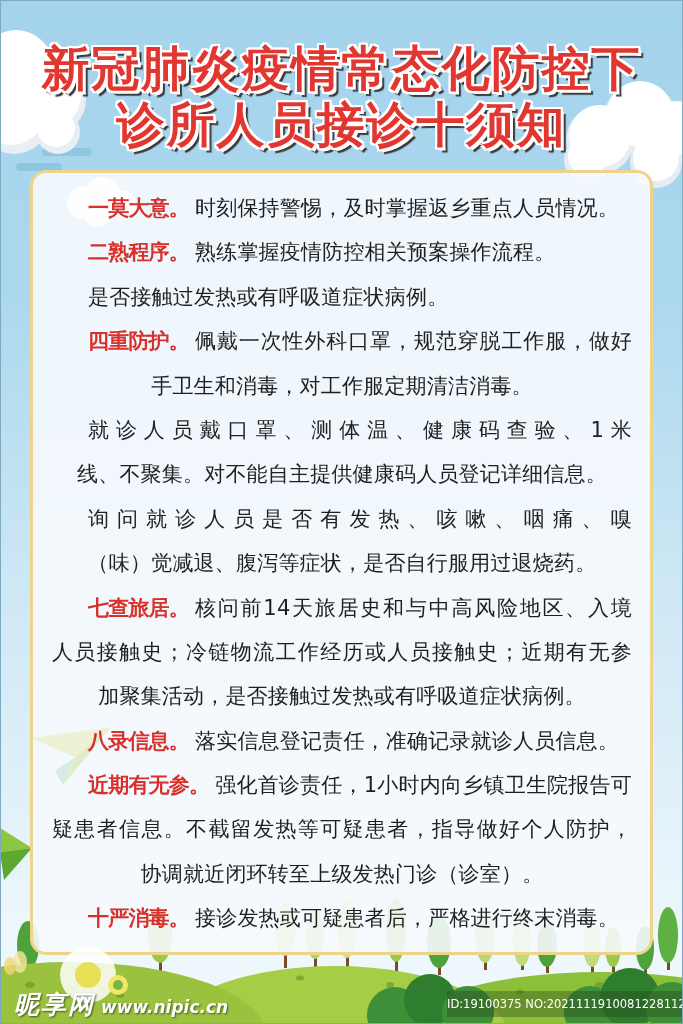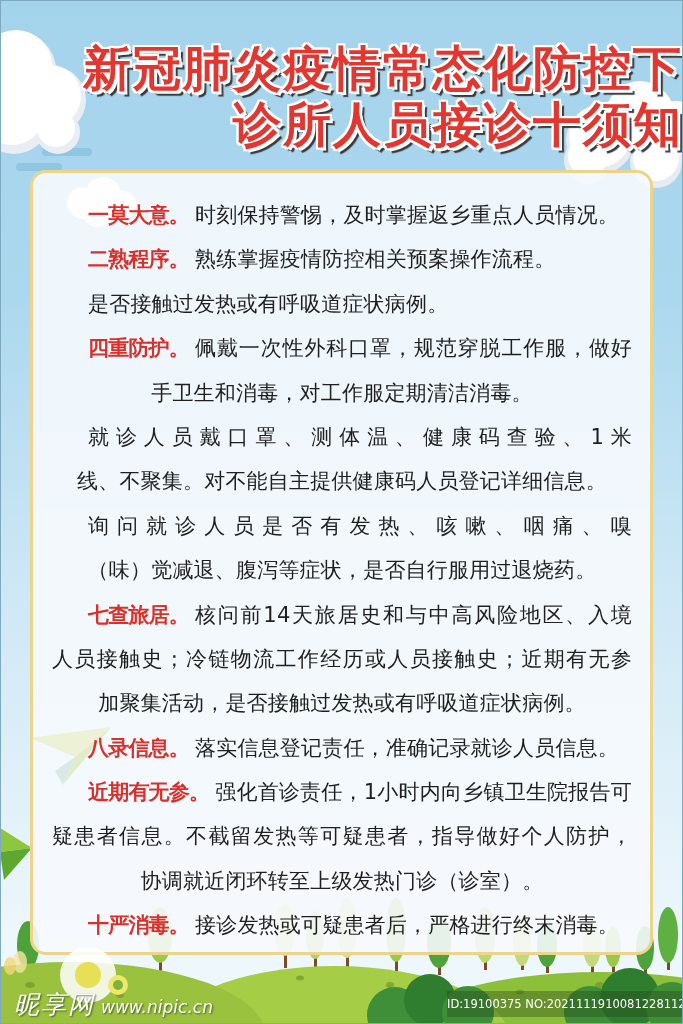--- a/index.html
+++ b/index.html
@@ -9,48 +9,48 @@
   html,body{margin:0;padding:0;}
   body{
     width:683px;height:1024px;position:relative;overflow:hidden;
     font-family:"DejaVu Sans","Liberation Sans",sans-serif;
     background:linear-gradient(180deg,var(--sky_top) 0px,#acd8ee 300px,#cfe8f5 600px,var(--sky_bottom) 940px);
   }
   .frame{position:absolute;inset:0;border:1px solid #7fa9bf;pointer-events:none;z-index:20;}
   .deco{position:absolute;left:0;top:0;width:683px;height:1024px;pointer-events:none;}
   .swirl{position:absolute;height:8px;border-radius:4px;background:#8fc7e0;}
   .title{
-    position:absolute;left:0;top:40px;width:683px;text-align:right;z-index:5;
+    position:absolute;left:0;top:40px;width:683px;text-align:center;z-index:5;
     font-size:48px;line-height:56px;font-weight:bold;letter-spacing:2px;
     color:var(--title_red);
     text-shadow:
       2px 0 0 #fff,-2px 0 0 #fff,0 2px 0 #fff,0 -2px 0 #fff,
       2px 2px 0 #fff,-2px -2px 0 #fff,2px -2px 0 #fff,-2px 2px 0 #fff,
       3px 3px 0 #fff,5px 5px 1px #3a3a3a;
   }
   .title .tl{display:block;white-space:nowrap;}
   .card{
     position:absolute;left:30px;top:170px;width:623px;height:785px;box-sizing:border-box;
     border:3px solid var(--card_border);border-radius:16px;
     background:rgba(246,250,253,0.9);
-    padding:20px 18px 0 19px;z-index:3;overflow:hidden;
+    padding:13px 18px 0 19px;z-index:3;overflow:hidden;
   }
   .card-deco{position:absolute;left:0;top:0;pointer-events:none;}
   .items{position:relative;z-index:2;}
   .line{height:44.4px;line-height:44.4px;font-size:21px;color:var(--text_dark);overflow:hidden;letter-spacing:0.2px;}
   .line.first{display:flex;padding-left:36px;}
   .label{flex:none;color:var(--label_red);font-weight:900;letter-spacing:-0.8px;margin-right:6px;font-size:21px;}
   .txt{flex:1;min-width:0;}
   .full .txt,.line.cont.full{text-align:justify;text-align-last:justify;}
   .line.cont{text-align:center;}
   .scenery{position:absolute;left:0;top:880px;width:683px;height:144px;}
   .scenery-back{z-index:1;}
   .scenery-front{z-index:4;}
   .wm-left{position:absolute;left:14px;top:988px;z-index:10;white-space:nowrap;
-    color:#fff;font-style:italic;font-weight:normal;text-shadow:1px 1px 2px rgba(0,0,0,0.55);}
+    color:#fff;font-style:italic;font-weight:bold;text-shadow:1px 1px 2px rgba(0,0,0,0.55);}
   .wm-logo{font-size:25px;letter-spacing:2px;}
   .wm-url{font-size:17px;margin-left:6px;font-family:"DejaVu Sans",sans-serif;}
   .wm-id{position:absolute;left:447px;top:991px;width:236px;height:26px;z-index:10;
     background:rgba(35,60,20,0.35);color:#fff;font-size:11.5px;line-height:26px;
     text-align:center;white-space:nowrap;font-family:"DejaVu Sans",sans-serif;}
 </style>
 </head>
 <body>
 
 <div class="frame"></div>

